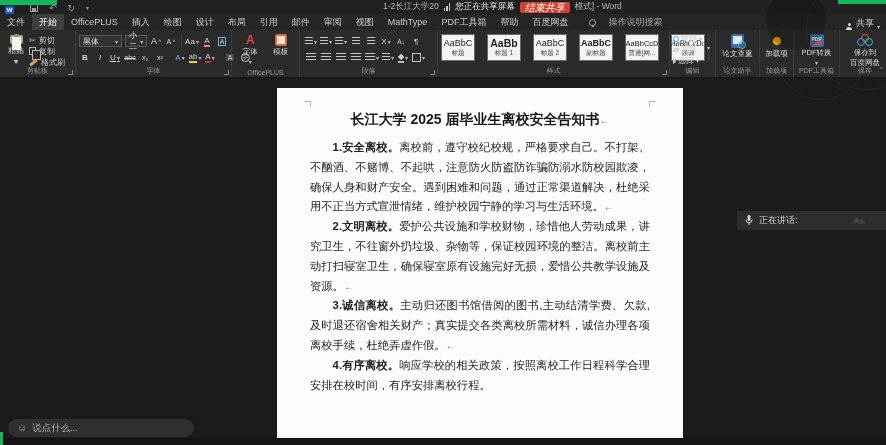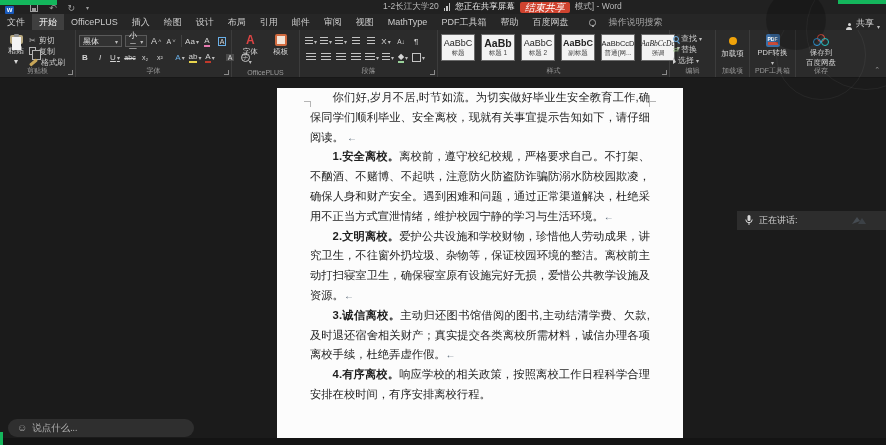--- a/index.html
+++ b/index.html
@@ -86,21 +86,21 @@
   .bigbtn { display:flex; flex-direction:column; align-items:center; gap:2px; cursor:pointer; font-size:7.5px; color:#d6d6d6; text-align:center; line-height:8px; }
   .ic-redA { color:#d44; font-weight:bold; font-size:12px; line-height:12px; }
   .ic-tmpl { width:12px; height:12px; background:#d06a3f; border-radius:2px; position:relative; }
   .ic-tmpl:after { content:""; position:absolute; inset:2px 2px 2px 2px; background:#f3e4d8; }
 
   
   .grp.parag { width:138px; }
 
   
   .grp.styles { width:232px; display:flex; align-items:flex-start; padding-top:4px; }
-  .stylecards { display:flex; gap:6px; }
+  .stylecards { display:flex; gap:12px; }
   .card { width:34px; height:27px; background:#f3f3f3; border:1px solid #6a6a6a; display:flex; flex-direction:column;
           align-items:center; justify-content:center; cursor:pointer; color:#222; }
   .card .pv { font-size:9px; line-height:11px; white-space:nowrap; }
   .card .nm { font-size:6.5px; color:#444; white-space:nowrap; max-width:32px; overflow:hidden; }
   .card.s1 .pv { font-weight:bold; font-size:10.5px; }
   .card.s3 .pv { font-weight:bold; }
   .card.s4 .pv { font-size:7.5px; }
   .card.s5 .pv { font-size:7.5px; font-style:italic; font-family:"Liberation Serif","DejaVu Serif",serif; }
   .more-styles { width:11px; height:27px; margin-left:2px; background:#353535; display:flex; align-items:center; justify-content:center; color:#bdbdbd; font-size:6px; cursor:pointer; }
 
@@ -419,20 +419,27 @@
         <span>替换</span>
       </div>
     <div class="edit-row">
         <span class="ic-sel"></span>
         <span>选择</span>
         <span class="caret">▾</span>
       </div>
     <div class="grp-label">编辑</div>
   </div>
 
+  <div class="grp one" style="width:44px;">
+    <div class="bigbtn">
+      <span class="ic-paper"></span>
+      <span>论文查重</span>
+    </div>
+    <div class="grp-label">论文助手</div>
+  </div>
 
   <div class="grp one" style="width:34px;">
     <div class="bigbtn">
       <span class="ic-dot"></span>
       <span>加载项</span>
     </div>
     <div class="grp-label">加载项</div>
   </div>
 
   <div class="grp one" style="width:46px;">
@@ -459,22 +466,22 @@
 
   <div style="flex:1; border:none; position:relative;">
     <span class="collapse">⌃</span>
   </div>
 </div>
 
 <div class="docarea">
   <div class="page">
     <div class="cropmark l"></div>
     <div class="cropmark r"></div>
+    <div class="doc-title"><span id="doc-title-text">长江大学 2025 届毕业生离校安全告知书</span><span class="pmark" id="doc-title-mark">←</span></div>
     <div class="doc-body" id="doc-body">
-        <div class="para ind">你们好,岁月不居,时节如流。为切实做好毕业生安全教育工作,确保同学们顺利毕业、安全离校，现就有关事宜提示告知如下，请仔细阅读。 <span class="pmark">←</span></div>
         <div class="para ind"><b>1.安全离校。</b>离校前，遵守校纪校规，严格要求自己。不打架、不酗酒、不赌博、不起哄，注意防火防盗防诈骗防溺水防校园欺凌，确保人身和财产安全。遇到困难和问题，通过正常渠道解决，杜绝采用不正当方式宣泄情绪，维护校园宁静的学习与生活环境。<span class="pmark">←</span></div>
         <div class="para ind"><b>2.文明离校。</b>爱护公共设施和学校财物，珍惜他人劳动成果，讲究卫生，不往窗外扔垃圾、杂物等，保证校园环境的整洁。离校前主动打扫寝室卫生，确保寝室原有设施完好无损，爱惜公共教学设施及资源。<span class="pmark">←</span></div>
         <div class="para ind"><b>3.诚信离校。</b>主动归还图书馆借阅的图书,主动结清学费、欠款,及时退还宿舍相关财产；真实提交各类离校所需材料，诚信办理各项离校手续，杜绝弄虚作假。<span class="pmark">←</span></div>
         <div class="para ind"><b>4.有序离校。</b>响应学校的相关政策，按照离校工作日程科学合理安排在校时间，有序安排离校行程。 </div>
       </div>
   </div>
 
   <div class="speak-bar">
     <svg width="8" height="11" viewBox="0 0 8 11">
       <rect x="2.5" y="0" width="3" height="6" rx="1.5" fill="#d8d8d8"></rect>

